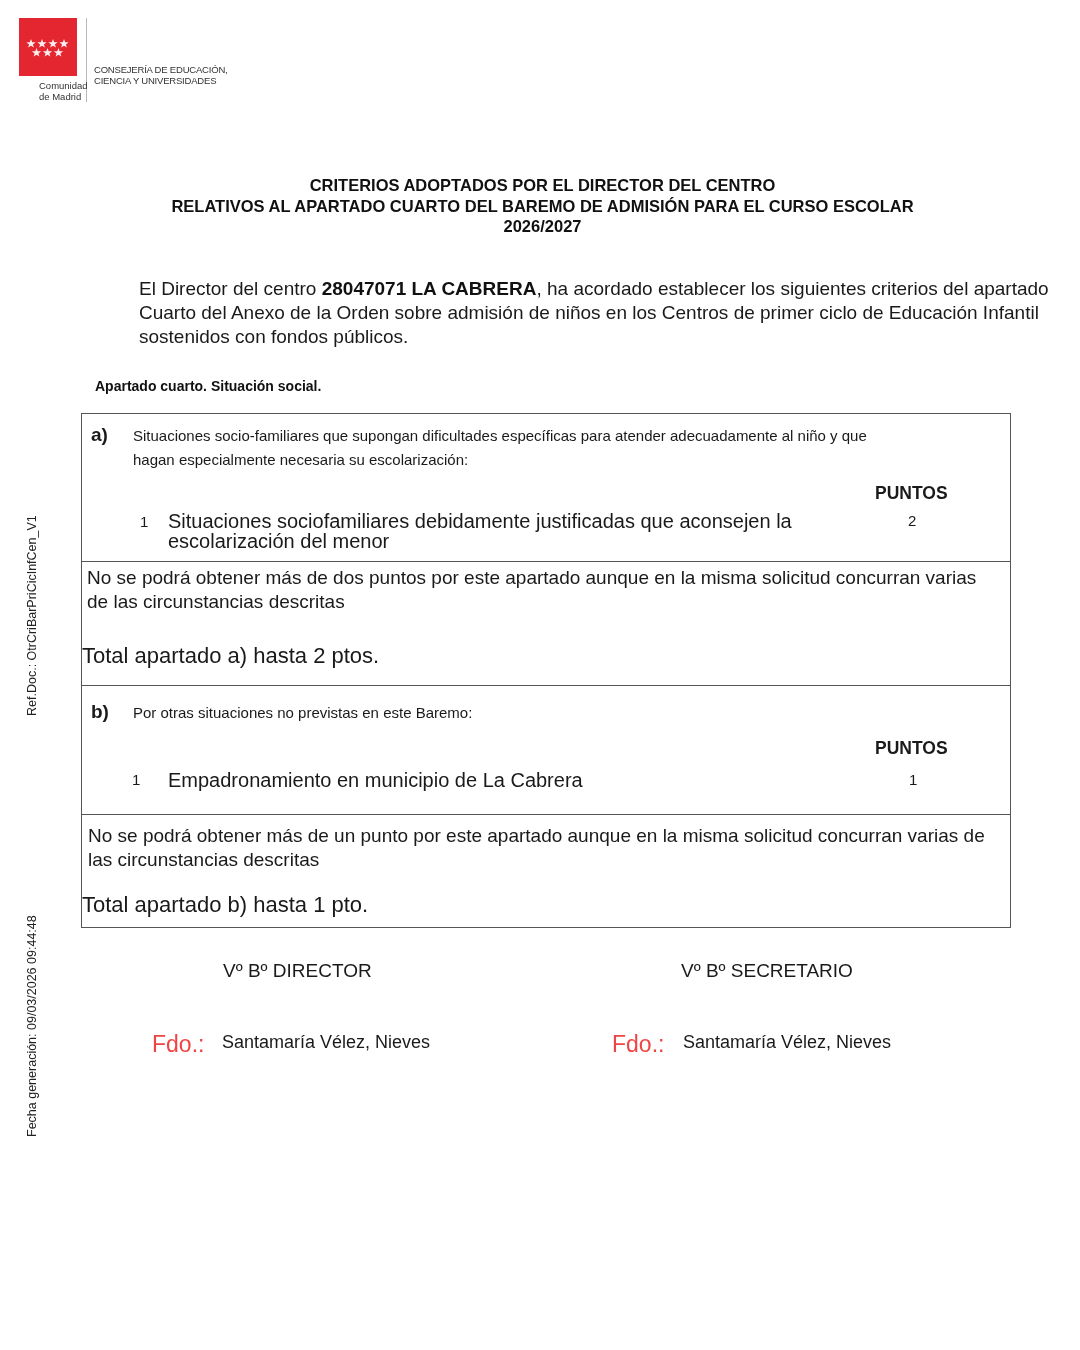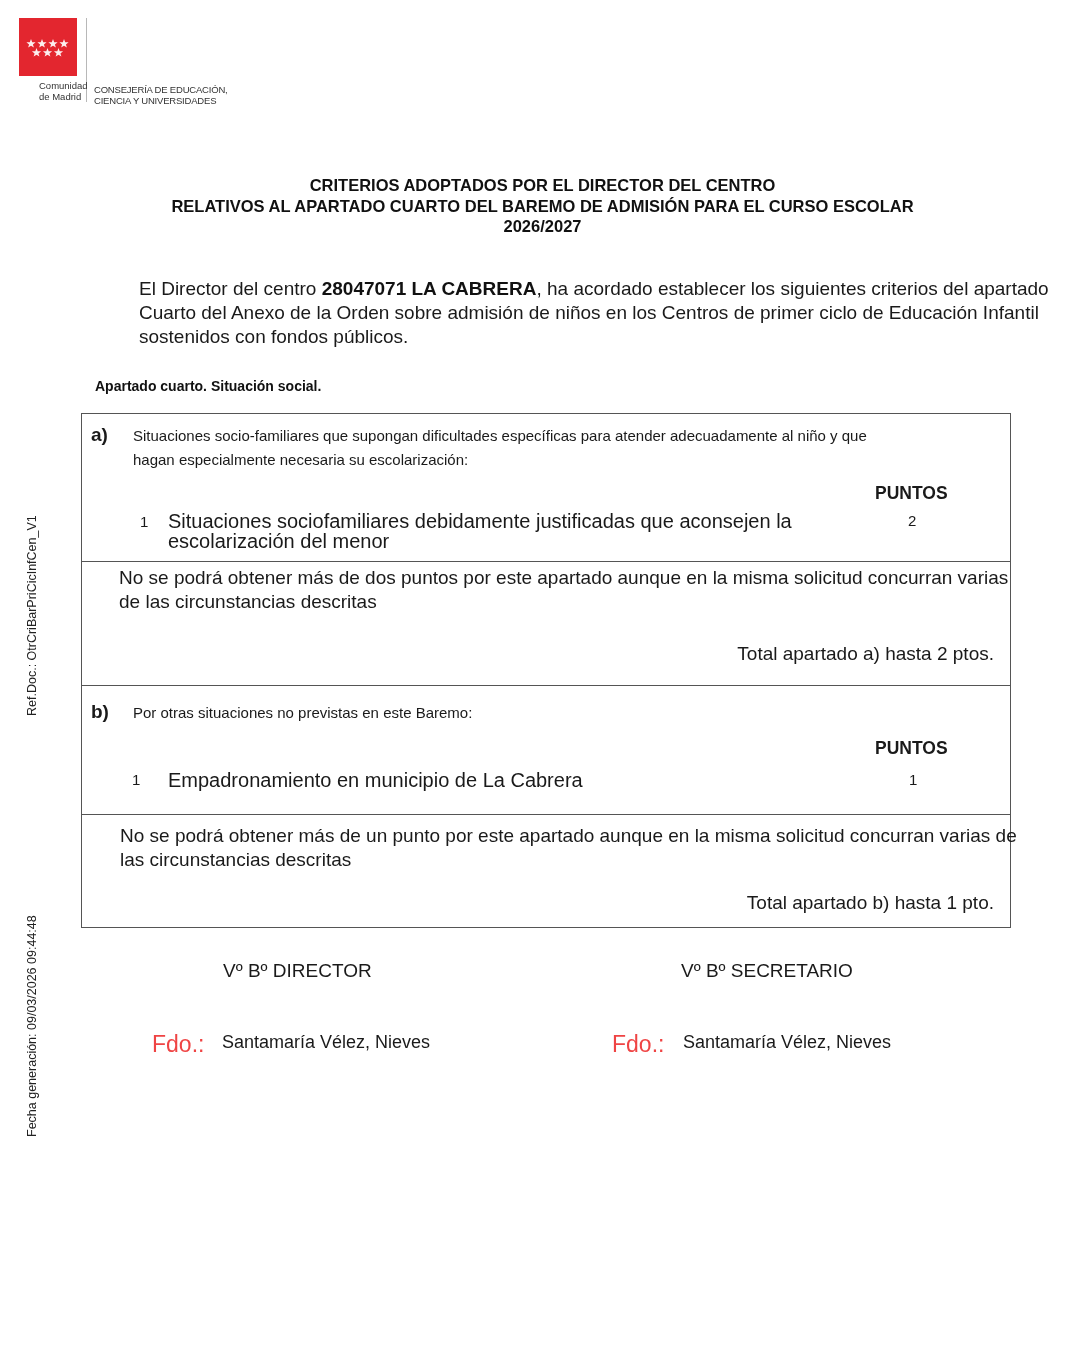--- a/index.html
+++ b/index.html
@@ -11,21 +11,21 @@
     position: absolute; left: 19px; top: 18px; width: 58px; height: 58px; background: #e3262f;
   }
   .logo-box svg { position: absolute; left: 0; top: 0; }
   .logo-divider {
     position: absolute; left: 86px; top: 18px; width: 1px; height: 84px; background: #b8b8b8;
   }
   .logo-name {
     position: absolute; left: 19px; top: 80px; font-size: 9.5px; font-weight: normal; line-height: 11px; color: #333; margin-left: 20px;
   }
   .logo-dept {
-    position: absolute; left: 94px; top: 84px; font-size: 9.5px; line-height: 11px; color: #333; letter-spacing: -0.2px;
+    position: absolute; left: 94px; top: 64px; font-size: 9.5px; line-height: 11px; color: #333; letter-spacing: -0.2px;
   }
   .title {
     position: absolute; left: 0; width: 1085px; top: 175px; text-align: center; font-weight: bold; font-size: 16.5px; line-height: 20.5px; color: #111;
   }
   .intro {
     position: absolute; left: 95px; top: 277px; width: 910px; font-size: 19px; line-height: 24px; color: #1a1a1a; margin-left: 44px;
   }
   .intro b { color: #111; }
   .section-title {
     position: absolute; left: 95px; top: 378px; font-size: 14px; font-weight: bold; color: #111;
@@ -34,22 +34,22 @@
     position: absolute; left: 81px; top: 413px; width: 930px; height: 515px; border: 1.5px solid #555; box-sizing: border-box;
   }
   .row { position: absolute; left: 0; right: 0; border-bottom: 1.5px solid #555; }
   .row.last { border-bottom: none; }
   .label-letter { position: absolute; left: 9px; font-weight: bold; font-size: 19px; }
   .label-text { position: absolute; left: 51px; font-size: 15px; line-height: 23.5px; width: 760px; }
   .puntos-head { position: absolute; left: 793px; font-weight: bold; font-size: 17.5px; }
   .item-num { position: absolute; left: 58px; font-size: 15px; }
   .item-text { position: absolute; left: 86px; font-size: 20px; line-height: 20px; width: 680px; }
   .item-pts { position: absolute; left: 826px; font-size: 15px; }
-  .note { position: absolute; left: 5px; width: 910px; font-size: 19px; line-height: 24px; margin-left: 32px; }
-  .total { position: absolute; left: 0; right: 16px; text-align: right; font-size: 19px; }
+  .note { position: absolute; left: 5px; width: 910px; font-size: 19px; line-height: 24px; }
+  .total { position: absolute; left: 0; right: 16px; text-align: left; font-size: 22px; }
   .sign-label { position: absolute; font-size: 19px; color: #1a1a1a; }
   .sign-fdo { position: absolute; font-size: 23px; color: #ef4444; }
   .sign-name { position: absolute; font-size: 18px; color: #1a1a1a; }
   .side-text {
     position: absolute; font-size: 12.5px; color: #222; transform: rotate(-90deg); transform-origin: left top; white-space: nowrap;
   }
 </style>
 </head>
 <body>
 

